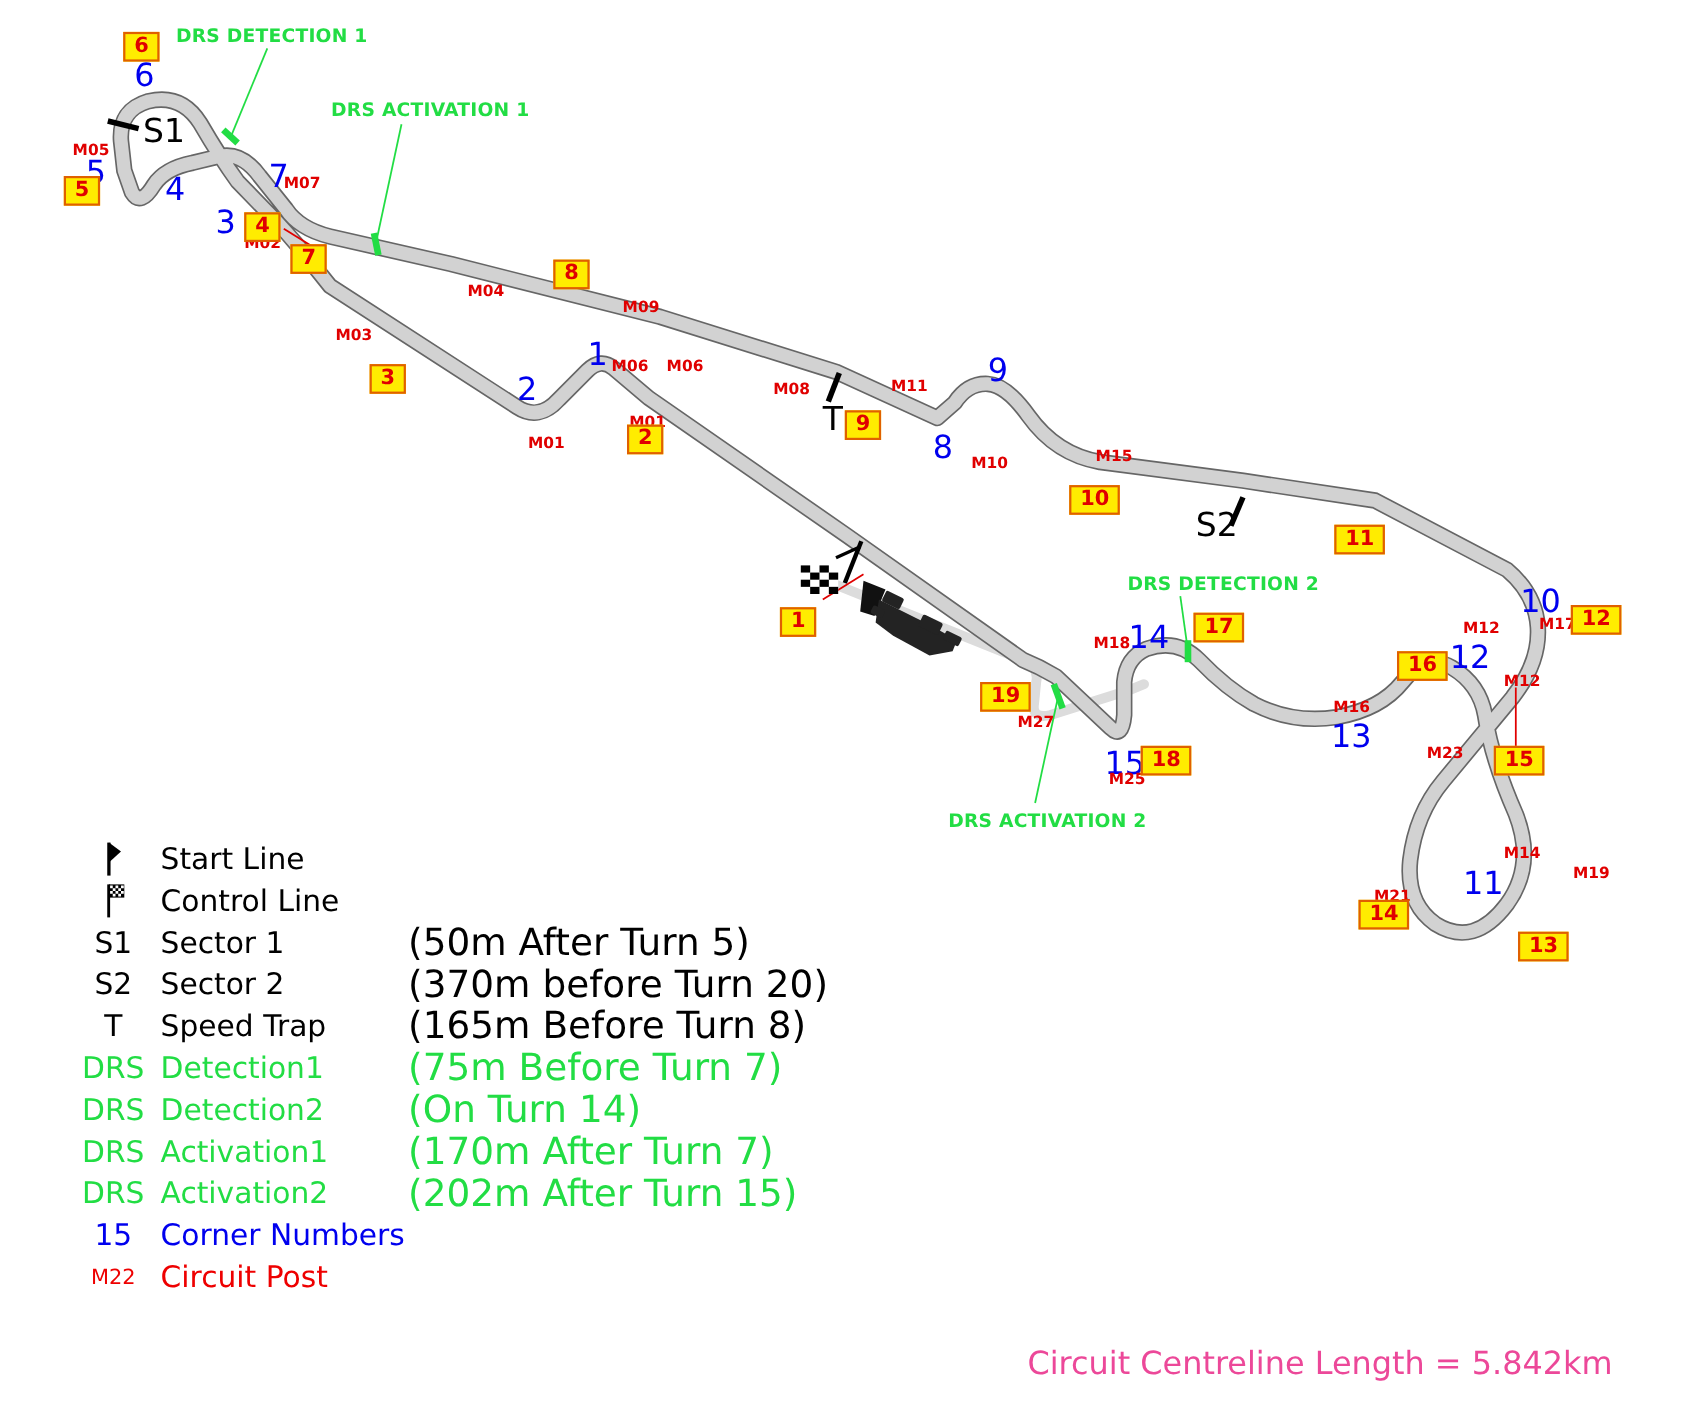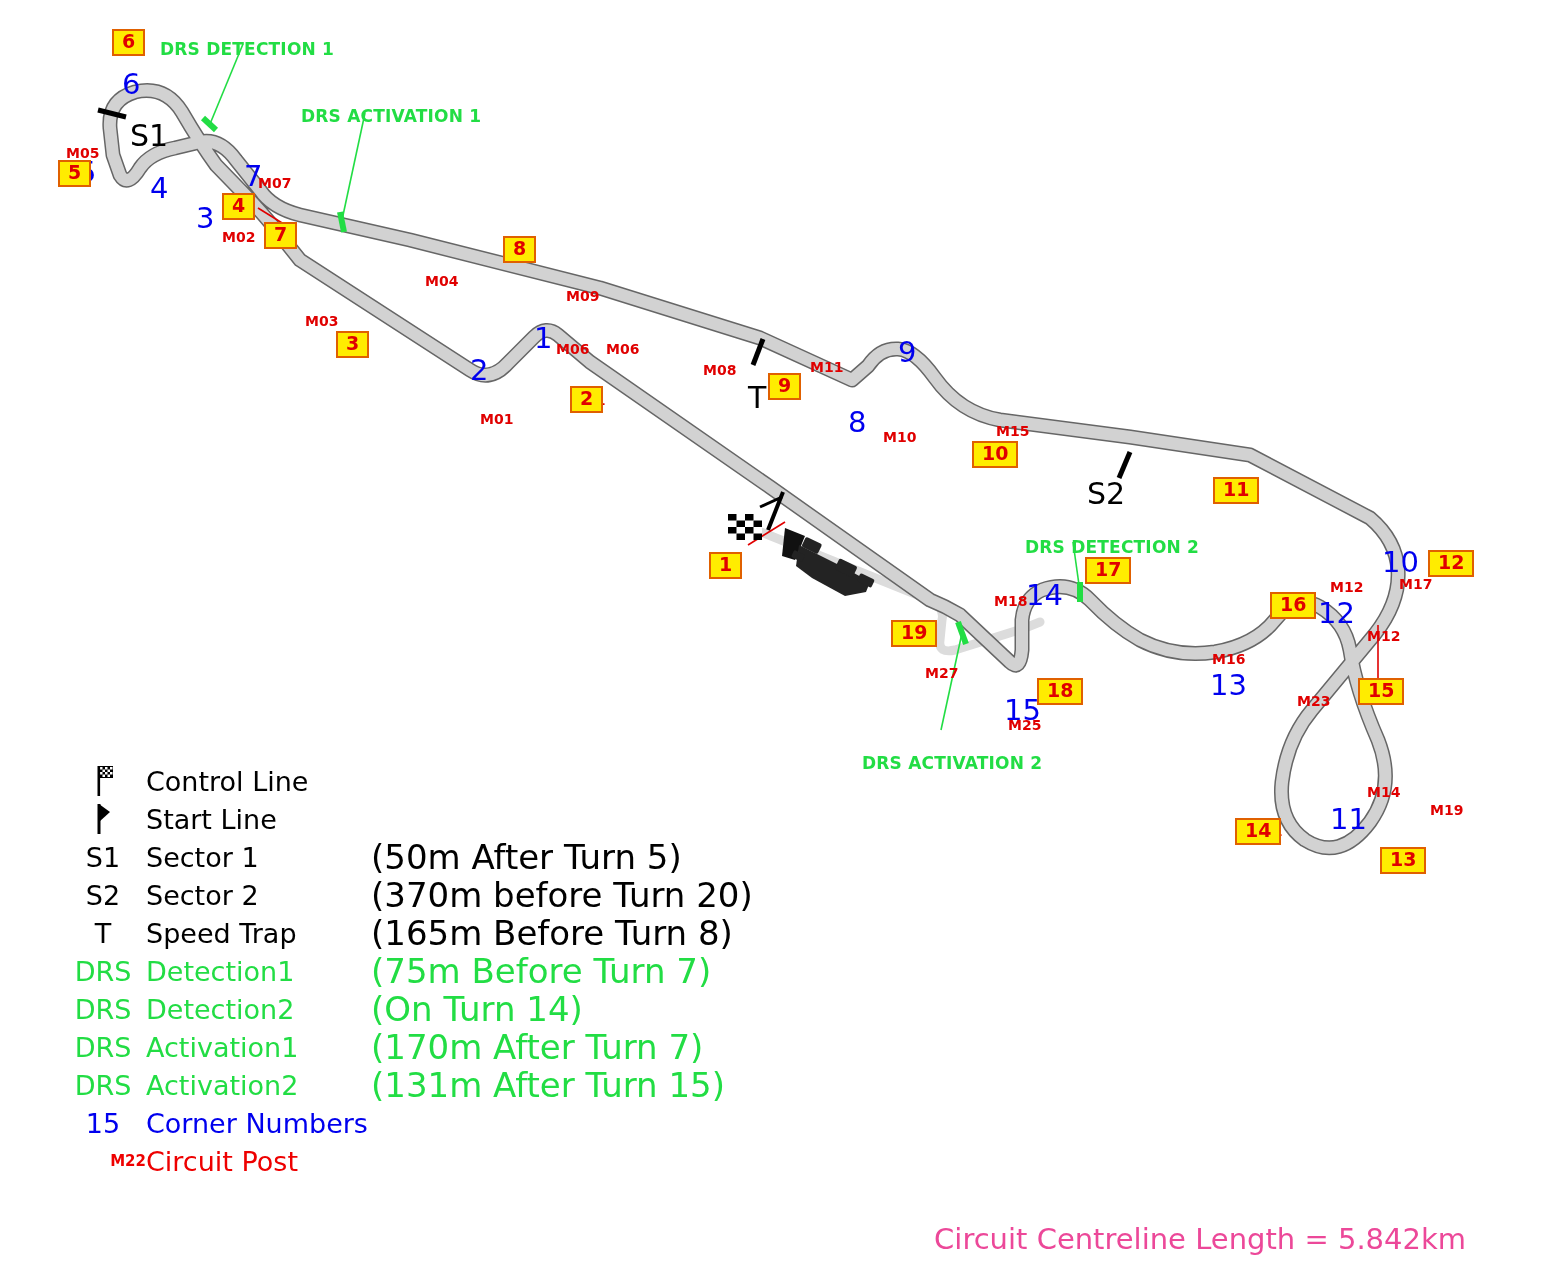--- a/index.html
+++ b/index.html
@@ -18,21 +18,20 @@
   #track-svg {
     position: absolute;
     left: 0; top: 0;
     width: 1544px;
     height: 1280px;
   }
   .lbl {
     position: absolute;
     white-space: nowrap;
     line-height: 1;
-    margin-top: 16px;
   }
   
   .corner {
     color: #0000ee;
     font-size: 29px;
     font-weight: 500;
     font-family: "DejaVu Sans", sans-serif;
   }
   
   .marshal {
@@ -82,21 +81,21 @@
     align-items: center;
     height: 38px;
   }
   .lg-key {
     width: 86px;
     text-align: center;
     font-size: 27px;
     font-family: "DejaVu Sans", sans-serif;
     flex: 0 0 86px;
   }
-  .lg-key.small { font-size: 15px; font-weight: 700; text-align: right; }
+  .lg-key.small { font-size: 19px; font-weight: 400; }
   .lg-name {
     width: 225px;
     font-size: 27px;
     flex: 0 0 225px;
     font-family: "DejaVu Sans", sans-serif;
   }
   .lg-note {
     font-size: 34px;
     font-family: "DejaVu Sans", sans-serif;
     white-space: nowrap;
@@ -363,20 +362,31 @@
 
   <div class="lbl sector" style="left:130px;top:105px">S1</div>
   <div class="lbl sector" style="left:1087px;top:463px">S2</div>
   <div class="lbl sector" style="left:748px;top:367px">T</div>
 
   <div id="legend">
 
     <div class="lg-row">
       <div class="lg-key">
         <svg class="icon-svg" width="26" height="34" viewBox="0 0 26 34">
+          <path d="M 9 2 L 20 10 L 9 20 Z" fill="#000"></path>
+          <rect x="7.5" y="2" width="3" height="30" fill="#000"></rect>
+        </svg>
+      </div>
+      <div class="lg-name c-black">Start Line</div>
+      <div class="lg-note c-black"></div>
+    </div>
+
+    <div class="lg-row">
+      <div class="lg-key">
+        <svg class="icon-svg" width="26" height="34" viewBox="0 0 26 34">
           <rect x="9" y="2" width="14" height="12" fill="#000"></rect>
           <g fill="#fff">
             <rect x="10" y="3" width="2.5" height="2.5"></rect>
               <rect x="15" y="3" width="2.5" height="2.5"></rect>
               <rect x="20" y="3" width="2.5" height="2.5"></rect>
             <rect x="12.5" y="5.5" width="2.5" height="2.5"></rect>
               <rect x="17.5" y="5.5" width="2.5" height="2.5"></rect>
             <rect x="10" y="8" width="2.5" height="2.5"></rect>
               <rect x="15" y="8" width="2.5" height="2.5"></rect>
               <rect x="20" y="8" width="2.5" height="2.5"></rect>
@@ -384,31 +394,20 @@
               <rect x="17.5" y="10.5" width="2.5" height="2.5"></rect>
           </g>
           <rect x="7.5" y="2" width="2.6" height="30" fill="#000"></rect>
         </svg>
       </div>
       <div class="lg-name c-black">Control Line</div>
       <div class="lg-note c-black"></div>
     </div>
 
     <div class="lg-row">
-      <div class="lg-key">
-        <svg class="icon-svg" width="26" height="34" viewBox="0 0 26 34">
-          <path d="M 9 2 L 20 10 L 9 20 Z" fill="#000"></path>
-          <rect x="7.5" y="2" width="3" height="30" fill="#000"></rect>
-        </svg>
-      </div>
-      <div class="lg-name c-black">Start Line</div>
-      <div class="lg-note c-black"></div>
-    </div>
-
-    <div class="lg-row">
       <div class="lg-key c-black">S1</div>
       <div class="lg-name c-black">Sector 1</div>
       <div class="lg-note c-black">(50m After Turn 5)</div>
     </div>
 
     <div class="lg-row">
       <div class="lg-key c-black">S2</div>
       <div class="lg-name c-black">Sector 2</div>
       <div class="lg-note c-black">(370m before Turn 20)</div>
     </div>
@@ -433,21 +432,21 @@
 
     <div class="lg-row">
       <div class="lg-key c-green">DRS</div>
       <div class="lg-name c-green">Activation1</div>
       <div class="lg-note c-green">(170m After Turn 7)</div>
     </div>
 
     <div class="lg-row">
       <div class="lg-key c-green">DRS</div>
       <div class="lg-name c-green">Activation2</div>
-      <div class="lg-note c-green">(131m After Turn 15)</div>
+      <div class="lg-note c-green">(202m After Turn 15)</div>
     </div>
 
     <div class="lg-row">
       <div class="lg-key c-blue">15</div>
       <div class="lg-name c-blue">Corner Numbers</div>
       <div class="lg-note c-blue"></div>
     </div>
 
     <div class="lg-row">
       <div class="lg-key small c-red">M22</div>

